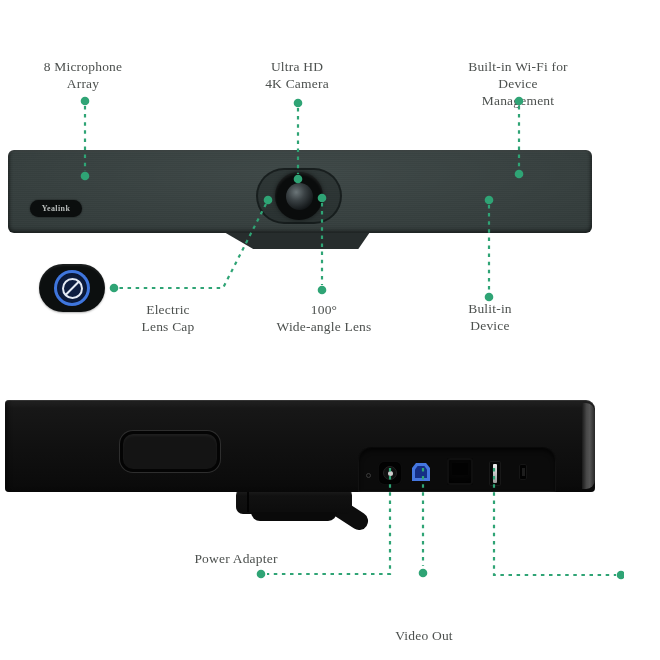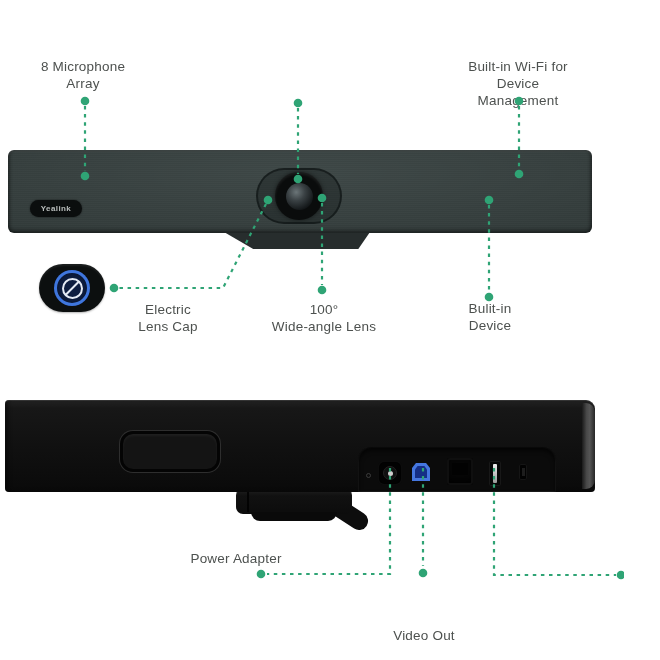--- a/index.html
+++ b/index.html
@@ -1,18 +1,18 @@
 <!DOCTYPE html>
 <html style="--accent: #2fa475; --label: #4d514f; --front-body: #343e3d; --cap-blue: #3f76dd;"><head>
 <meta charset="utf-8">
 <style>
   html,body{margin:0;padding:0;background:#fff;}
   .stage{
     position:relative;width:624px;height:660px;overflow:hidden;background:#fff;
-    font-family:Liberation Sans, sans-serif;
+    font-family:Liberation Serif, serif;
   }
   
   .callout{
     position:absolute;transform:translateX(-50%);
     text-align:center;color:var(--label,#4d514f);
     font-size:13.5px;line-height:17px;letter-spacing:.2px;
     white-space:pre-line;
   }
   
   .connectors{position:absolute;left:0;top:0;z-index:10;pointer-events:none;}
@@ -160,20 +160,22 @@
     background:#0d0d0d;transform:rotate(33deg);transform-origin:12% 50%;
   }
 </style>
 </head>
 <body>
 
 <div class="stage">
 
   <div class="callout" style="left:83px;top:58px;">8 Microphone
 Array</div>
+  <div class="callout" style="left:297px;top:58px;">Ultra HD
+4K Camera</div>
   <div class="callout" style="left:168px;top:301px;">Electric
 Lens Cap</div>
   <div class="callout" style="left:518px;top:58px;">Built-in Wi-Fi for
 Device Management</div>
   <div class="callout" style="left:324px;top:301px;">100°
 Wide-angle Lens</div>
   <div class="callout" style="left:490px;top:300px;">Bulit-in
 Device</div>
 
   <div class="front-mount"></div>

